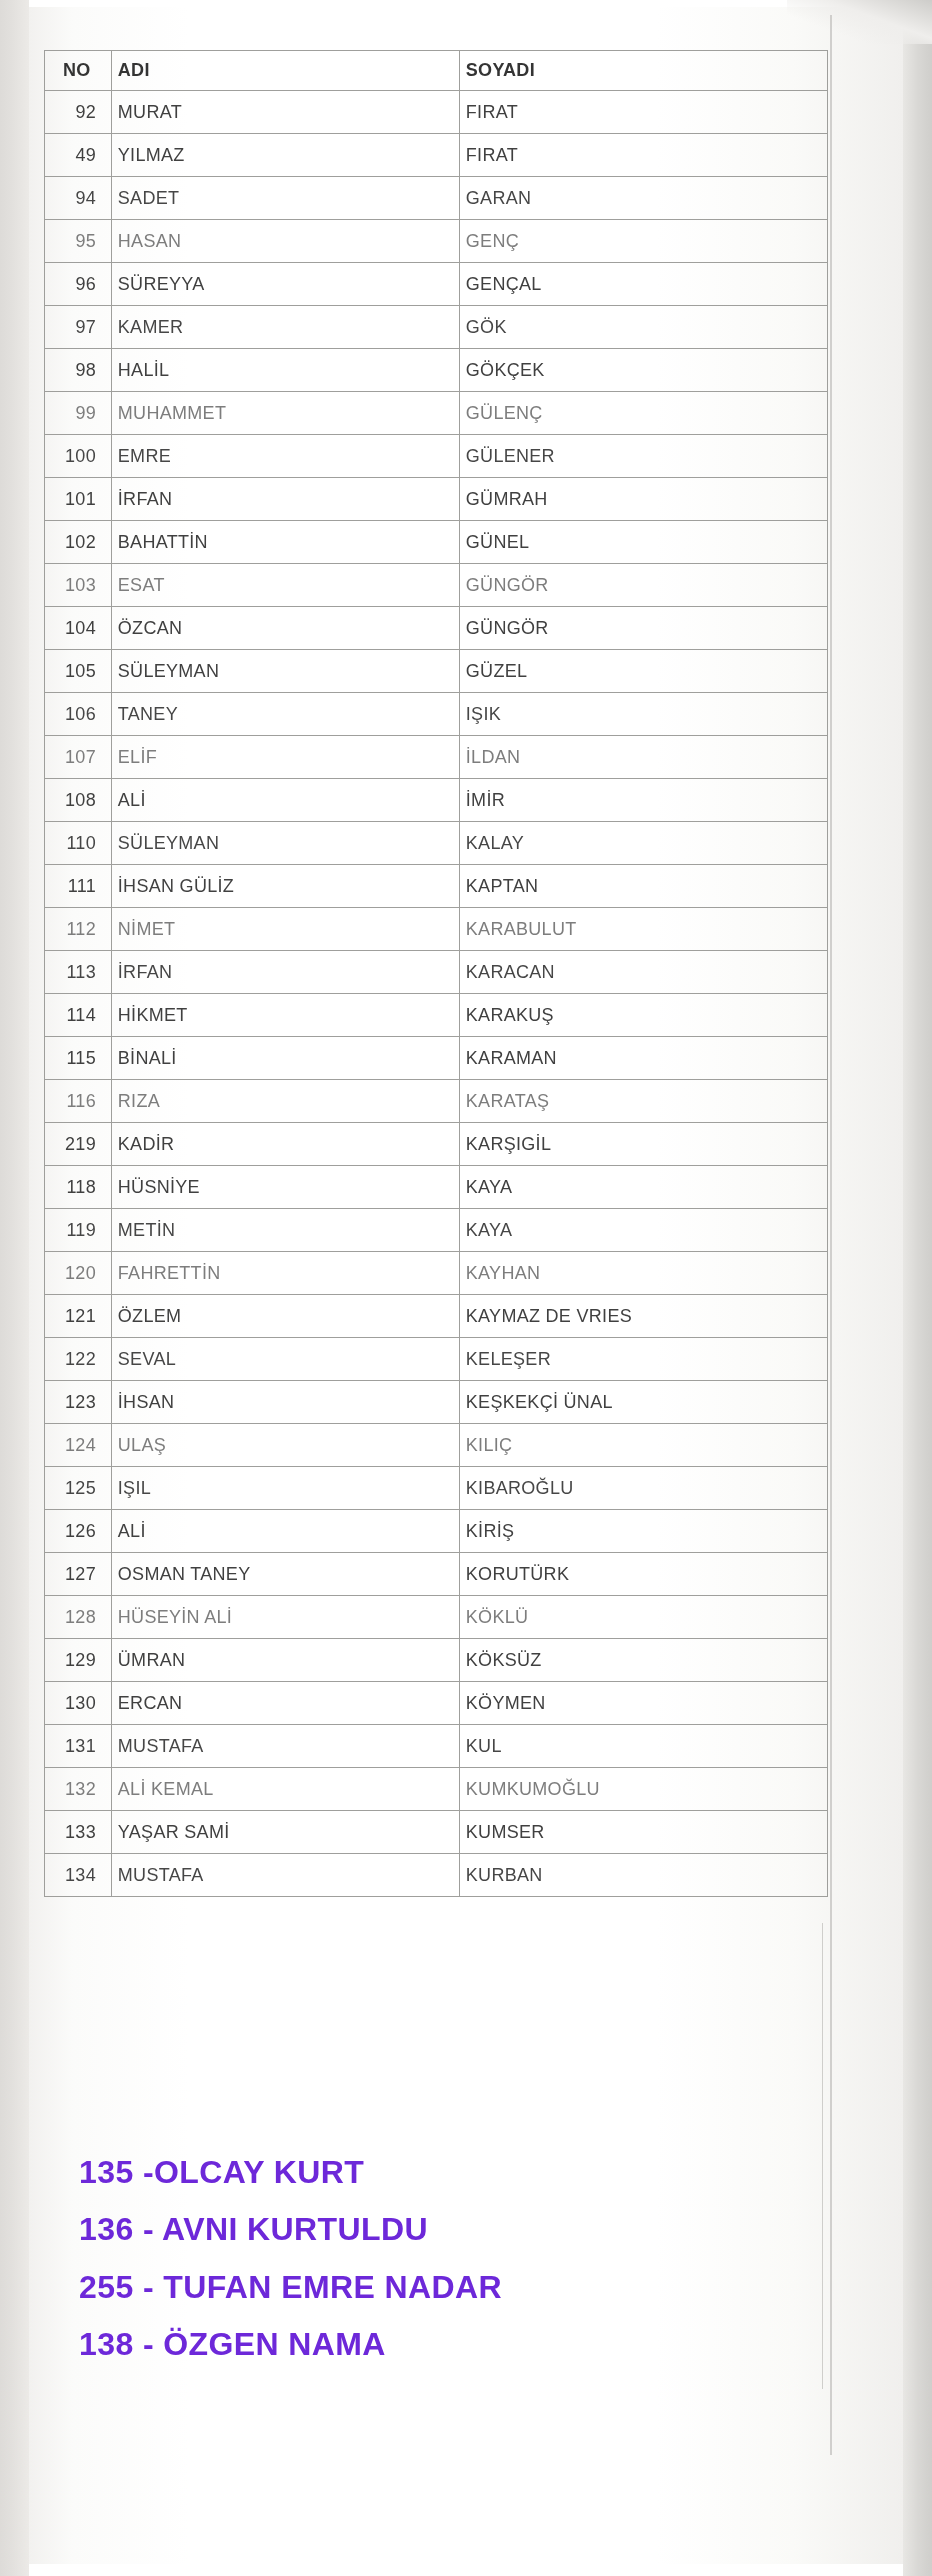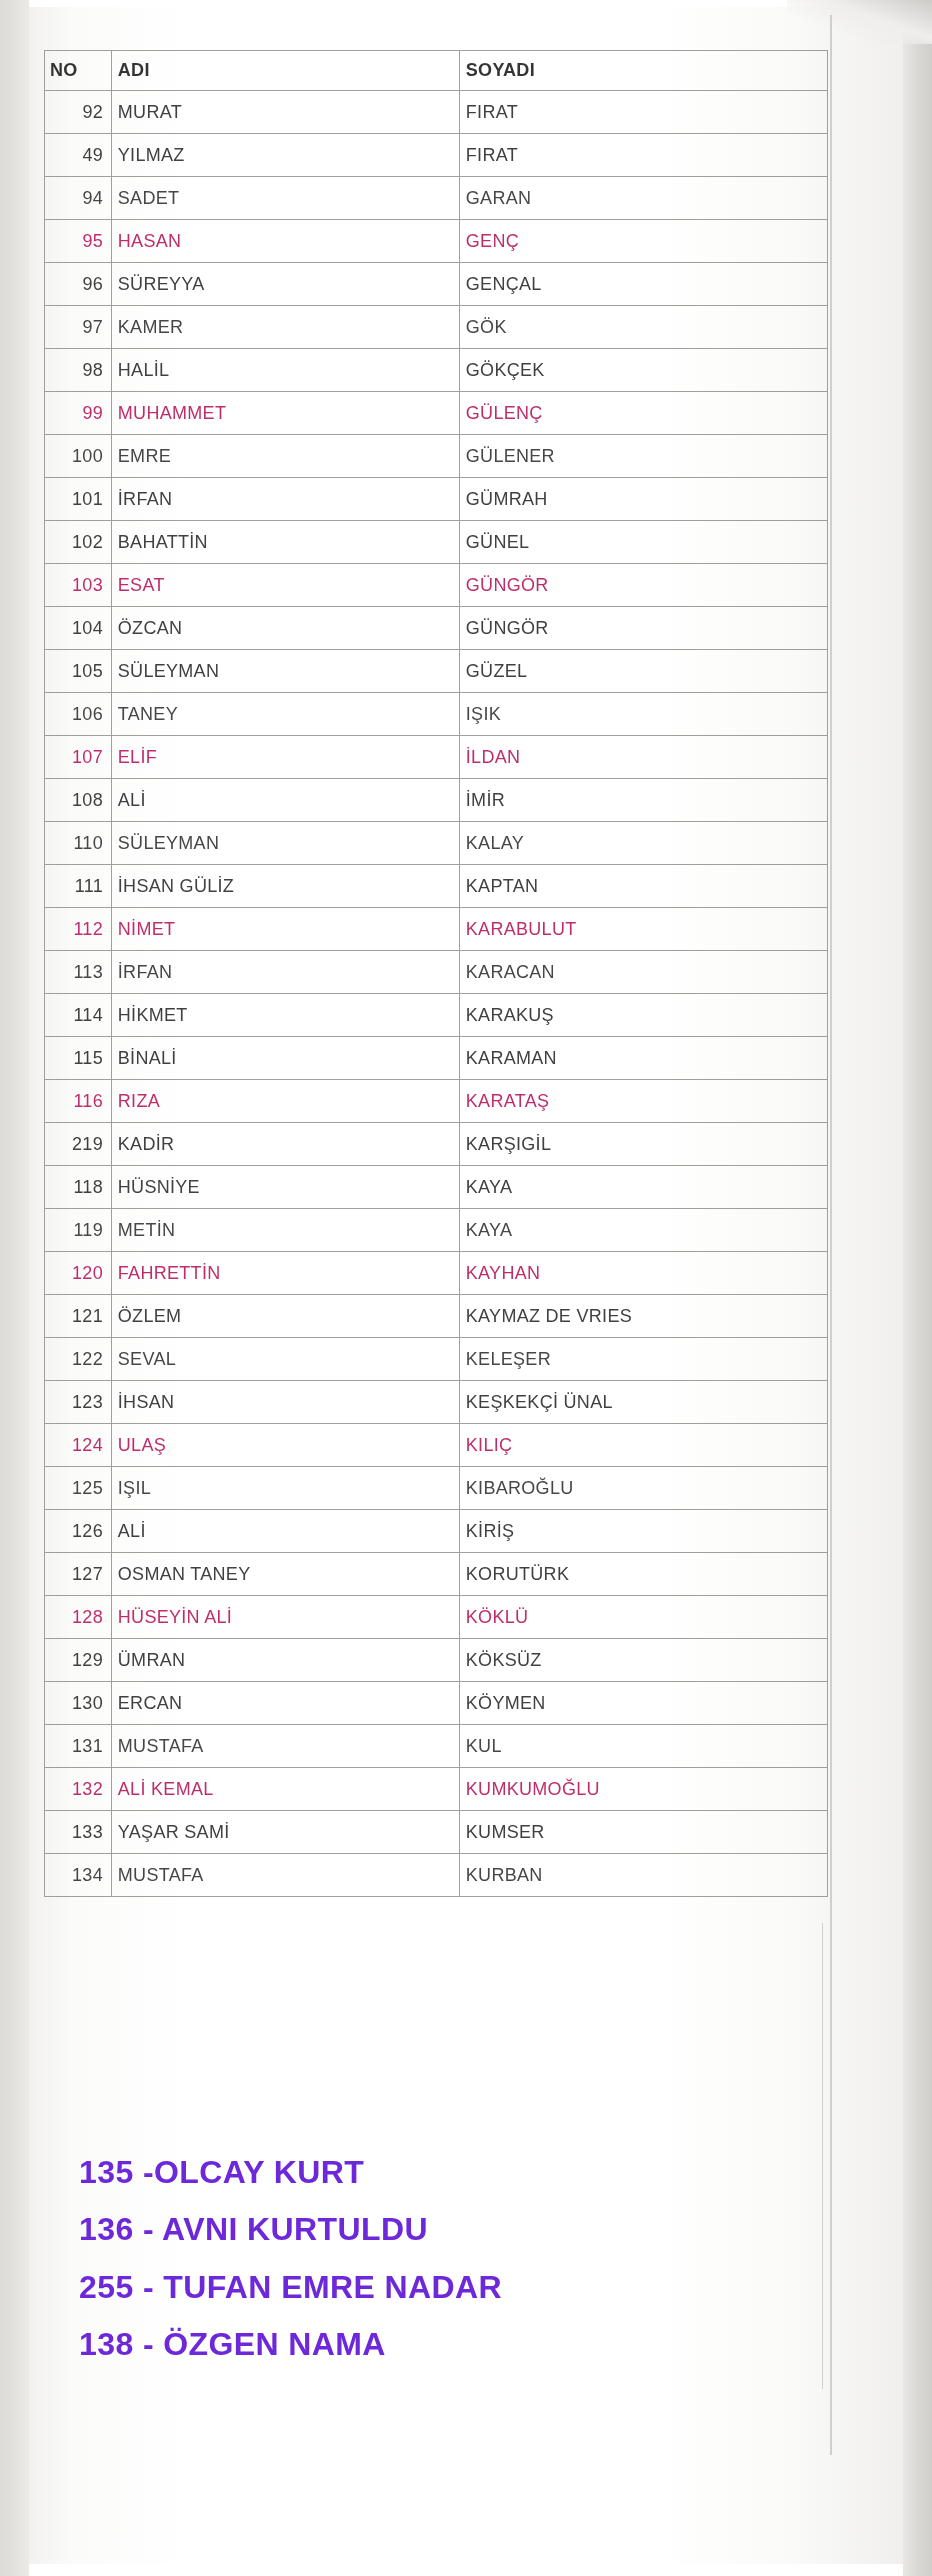--- a/index.html
+++ b/index.html
@@ -91,35 +91,35 @@
     font-family: "Liberation Sans", sans-serif;
   }
   thead th {
     font-weight: bold;
     font-size: 18px;
     height: 39px;
     color: #1f1f1f;
   }
   td.no {
     text-align: right;
-    padding-right: 8px;
+    padding-right: 15px;
     font-size: 18px;
   }
   td.ad, td.soyad, th {
     text-align: left;
   }
-  th.no { text-align: left; padding-left: 5px;}
+  th.no { text-align: left; padding-left: 18px;}
 
   
   #table-wrap {
     filter: blur(0.3px) contrast(0.94);
     opacity: 0.93;
   }
   tbody tr:nth-child(3n) td { color: #343434; }
-  tbody tr:nth-child(4n) td { color: #be185d; margin-left: 16px; }
+  tbody tr:nth-child(4n) td { color: #737373; margin-left: 16px; }
 
   
   #bottom-list {
     position: absolute;
     left: 79px;
     top: 2154px;
     width: 729px;
   }
   .bl-item {
     font-size: 32px;

